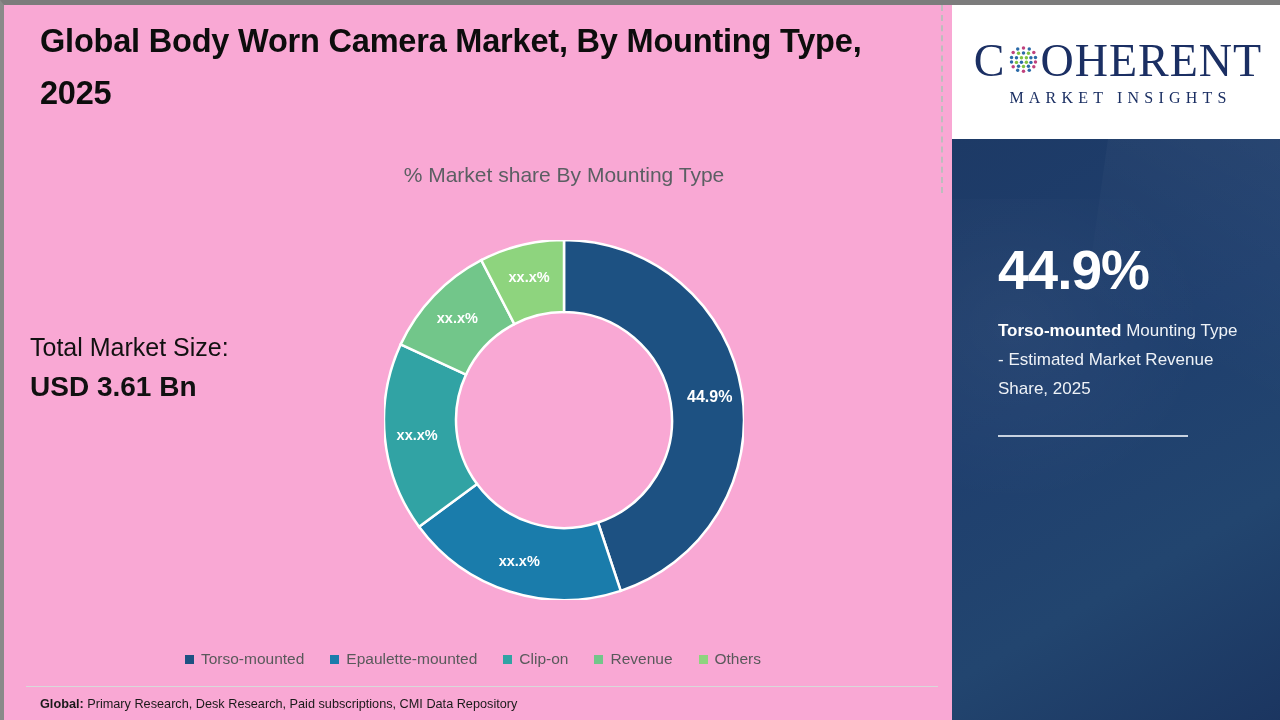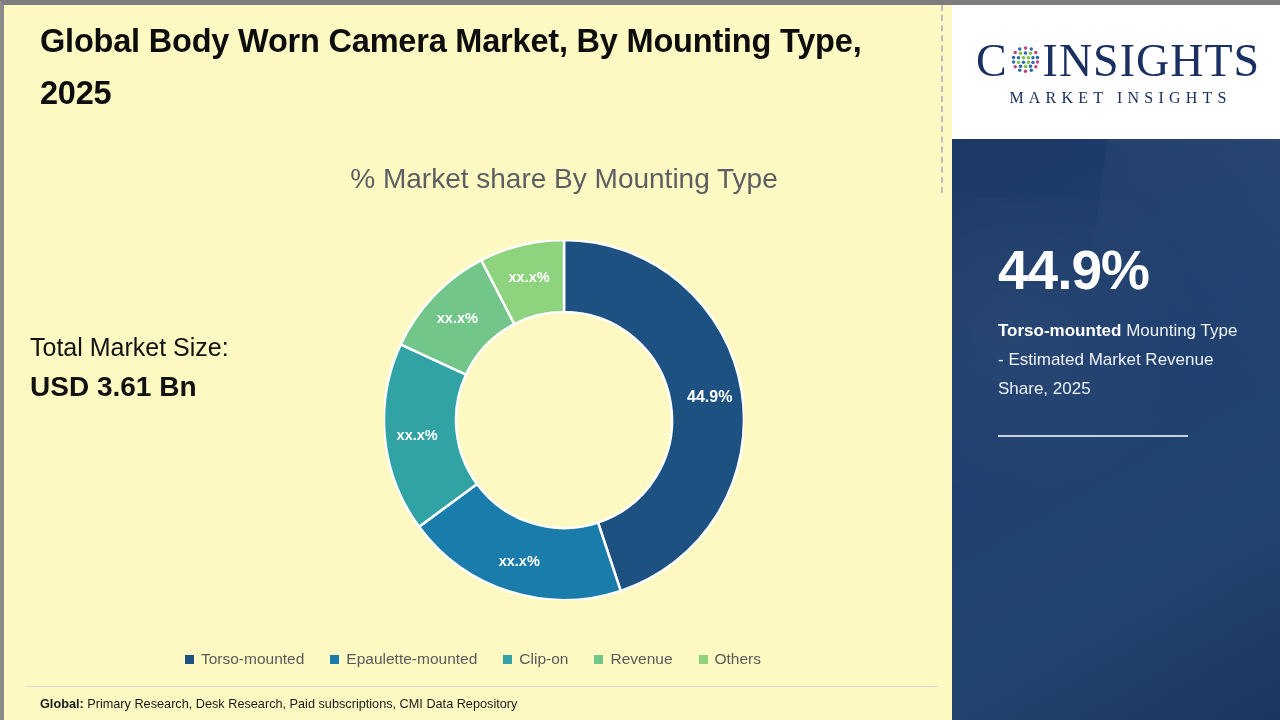--- a/index.html
+++ b/index.html
@@ -7,35 +7,35 @@
   body {
     font-family:"Liberation Sans", sans-serif;
     background:#ffffff;
     position:relative;
     overflow:hidden;
   }
   #root {
     position:absolute; left:0; top:0; width:1280px; height:720px;
     border-top:5px solid #7c7c7c;
     border-left:4px solid #8a8a8a;
-    background:#fef9c3;
+    background:#f9a8d4;
   }
 
   
   #left-panel { position:absolute; left:0; top:0; width:938px; height:715px; }
 
   #page-title {
     position:absolute; left:36px; top:10px; width:870px;
     font-size:32.5px; font-weight:bold; line-height:52px;
     color:#0d0d0d; letter-spacing:-0.2px;
   }
 
   #chart-subtitle {
     position:absolute; left:200px; top:158px; width:720px;
-    text-align:center; font-size:28px; color:#5b5f63; font-weight:400;
+    text-align:center; font-size:21px; color:#5b5f63; font-weight:400;
   }
 
   #total-market-block {
     position:absolute; left:26px; top:322px; width:290px;
     color:#111; line-height:40px;
   }
   #tms-label { font-size:25px; font-weight:400; display:block; }
   #tms-value { font-size:28px; font-weight:bold; display:block; }
 
   
@@ -231,21 +231,21 @@
             <circle cx="7.5" cy="28.7" r="2.1" fill="#c0427d"></circle>
             <circle cx="14" cy="28.3" r="2.1" fill="#2b6aa8"></circle>
             <circle cx="20" cy="28.5" r="2.1" fill="#7fc241"></circle>
             <circle cx="26" cy="28.3" r="2.1" fill="#2b6aa8"></circle>
             <circle cx="32.5" cy="28.7" r="2.1" fill="#c0427d"></circle>
             <circle cx="13" cy="33" r="2.1" fill="#2b6aa8"></circle>
             <circle cx="20" cy="34.2" r="2.1" fill="#c0427d"></circle>
             <circle cx="27" cy="33" r="2.1" fill="#2b6aa8"></circle>
           </g>
         </svg>
-        <span class="logo-rest">INSIGHTS</span>
+        <span class="logo-rest">OHERENT</span>
       </div>
       <div id="logo-sub">MARKET INSIGHTS</div>
     </div>
 
     <div id="panel-body">
       <div id="panel-content">
         <div id="share-value">44.9%</div>
         <div id="share-desc">
           <b>Torso-mounted</b><span> Mounting Type - Estimated Market Revenue Share, 2025</span>
         </div>

